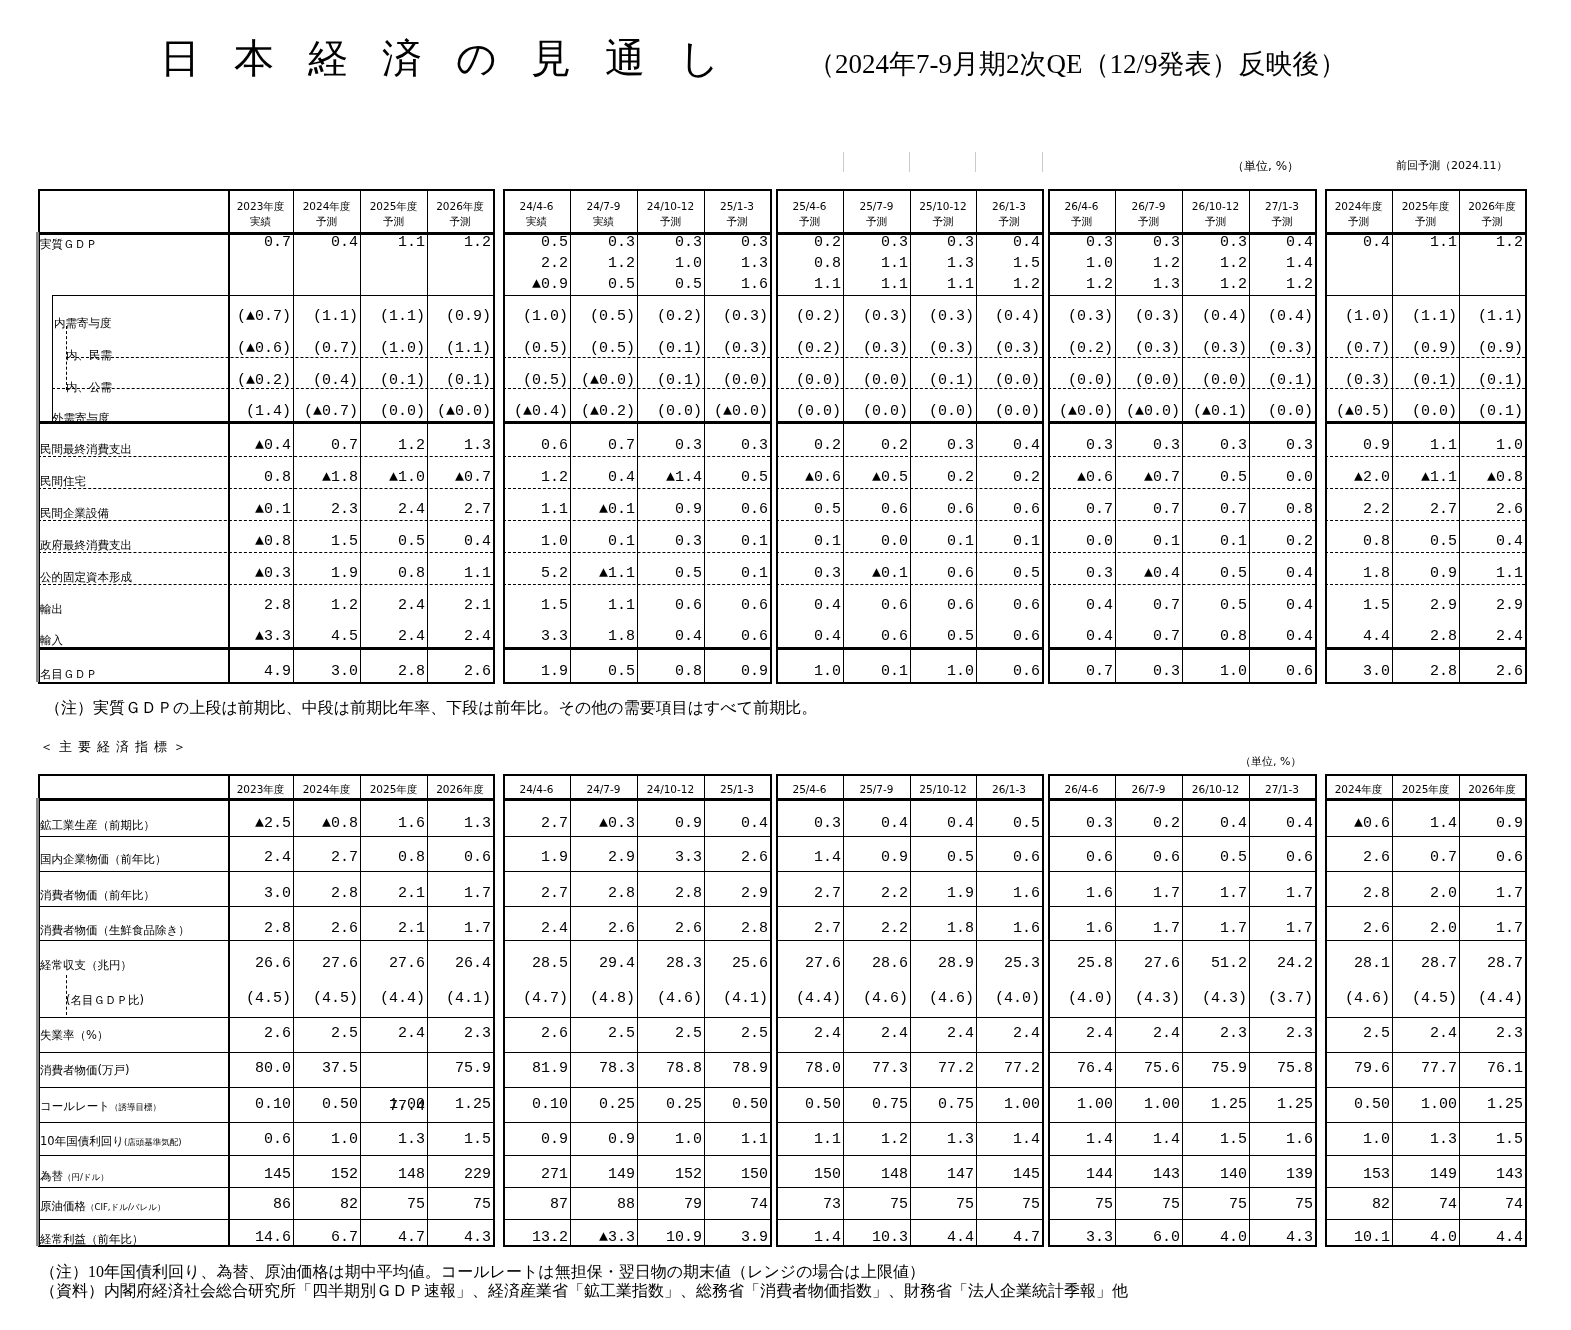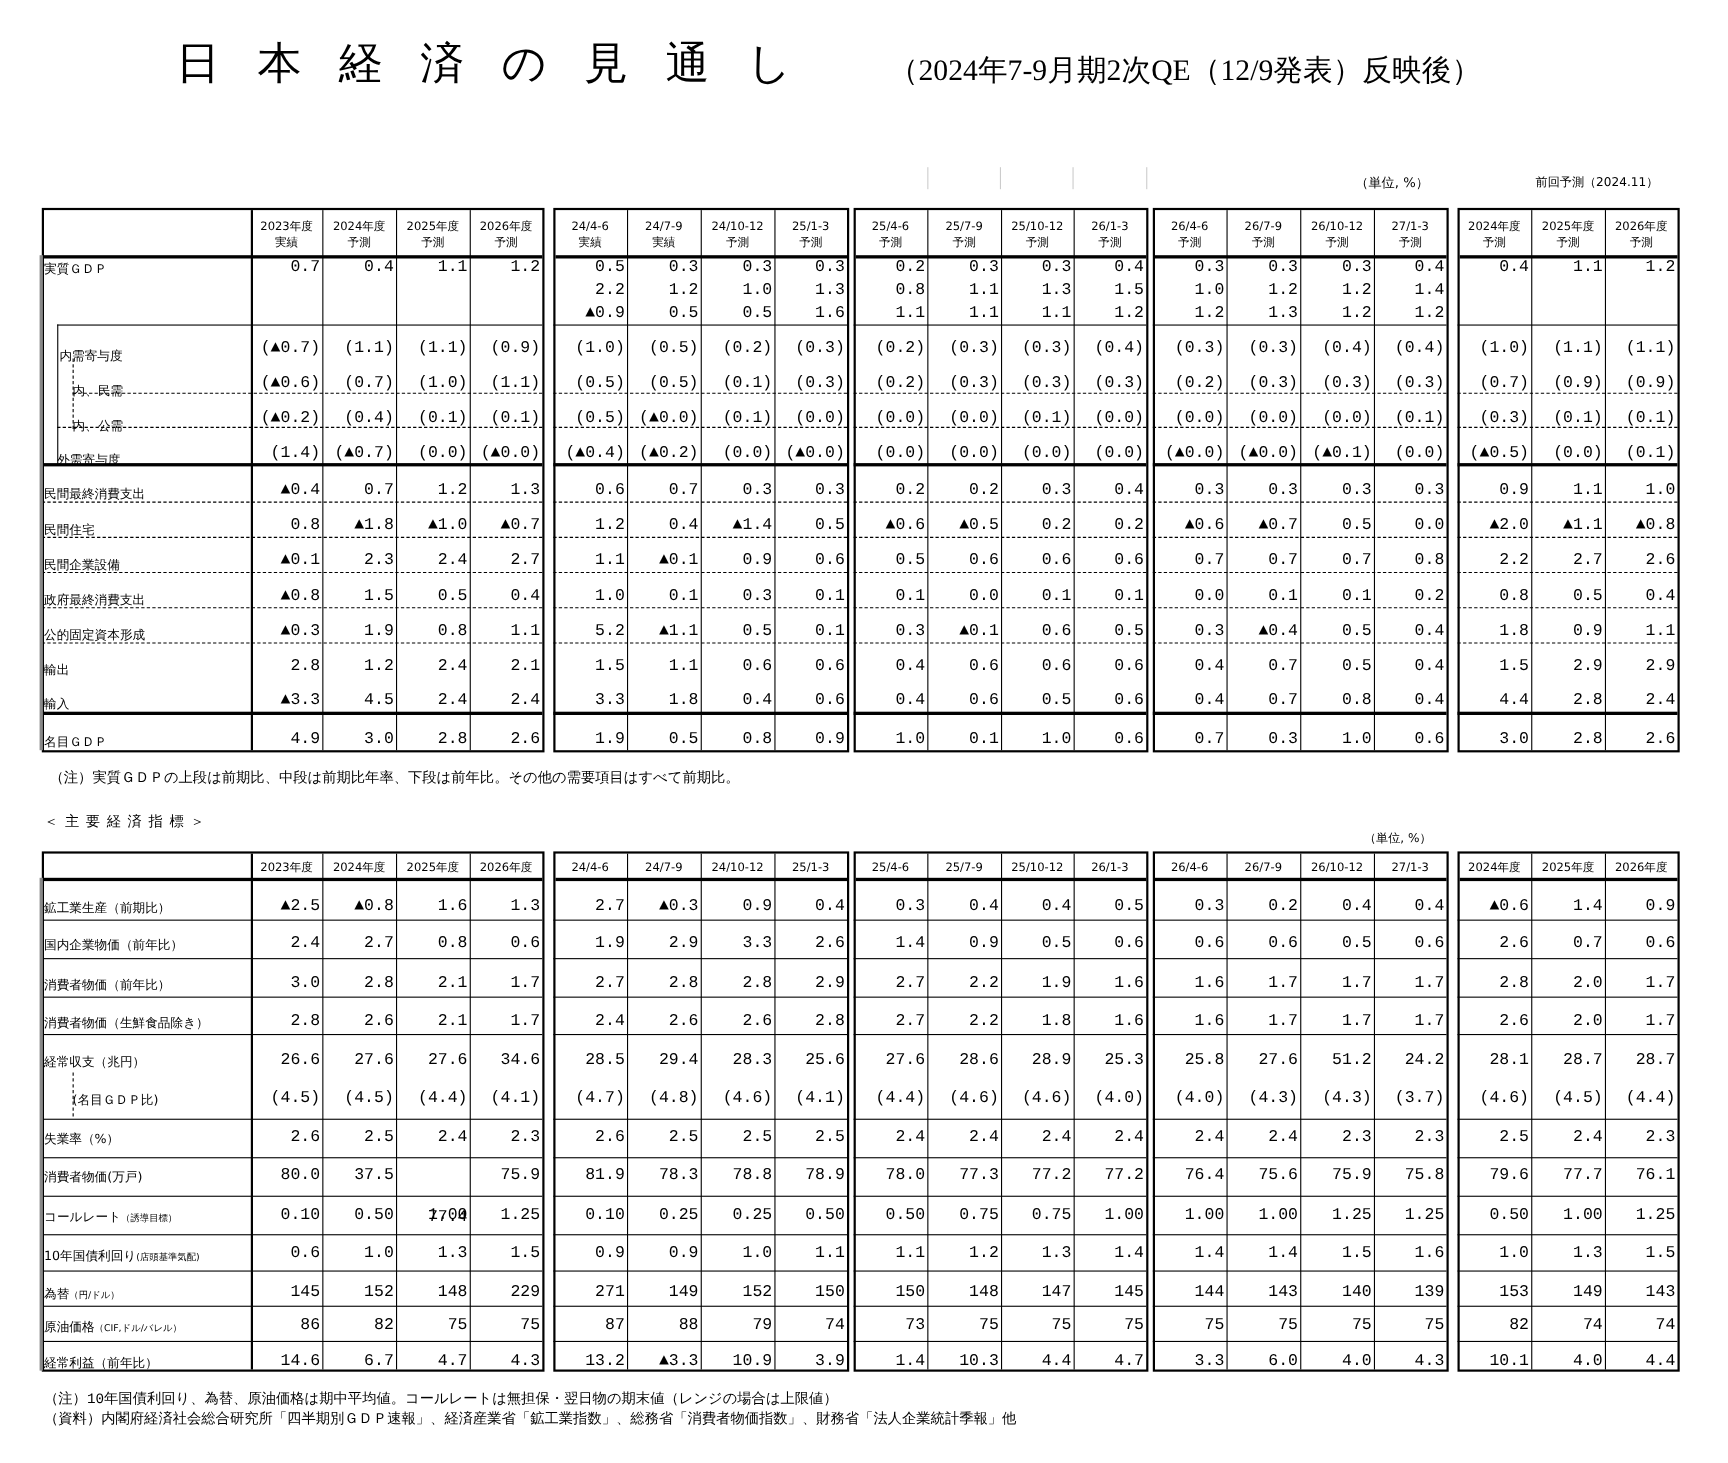--- a/index.html
+++ b/index.html
@@ -1,21 +1,21 @@
 <!DOCTYPE html>
 <html><head>
 <meta charset="utf-8">
 <style>
   html,body{margin:0;padding:0;background:#fff;}
   body{width:1571px;height:1330px;position:relative;font-family:"DejaVu Serif","Liberation Serif",serif;color:#000;overflow:hidden;}
   .abs{position:absolute;}
   .title{left:160px;top:30px;font-size:40px;letter-spacing:34px;font-family:"DejaVu Sans","Liberation Sans",sans-serif;white-space:nowrap;line-height:56px;}
   .subtitle{left:808px;top:44px;font-size:27px;font-family:"Liberation Serif",serif;white-space:nowrap;line-height:40px;letter-spacing:0;}
   .unit{font-size:12px;font-family:"DejaVu Sans",sans-serif;white-space:nowrap;}
-  .note{font-size:13px;font-family:Liberation Mono, monospace;white-space:nowrap;}
+  .note{font-size:16px;font-family:Liberation Serif, serif;white-space:nowrap;}
   .sect{font-size:13px;font-family:"DejaVu Sans",sans-serif;letter-spacing:6px;white-space:nowrap;}
   .tick{width:1px;height:20px;background:#ccc;top:152px;}
   .blk{position:absolute;border:2.5px solid #000;box-sizing:border-box;}
   .hdrline{position:absolute;left:0;right:0;height:2.5px;background:#000;}
   .vline{position:absolute;top:0;bottom:0;width:1px;background:#000;}
   .cell{position:absolute;text-align:right;font-family:"Liberation Mono","DejaVu Sans Mono",monospace;font-size:15px;letter-spacing:0px;white-space:nowrap;padding-right:2px;box-sizing:border-box;}
   .hcell{position:absolute;text-align:center;font-family:"DejaVu Sans",sans-serif;font-size:10.5px;line-height:15px;white-space:nowrap;}
   .lbl{position:absolute;font-family:"DejaVu Sans",sans-serif;font-size:11.5px;white-space:nowrap;}
   .lbl small{font-size:8.5px;}
   .dash{position:absolute;height:0;border-top:1px dashed #000;}
@@ -614,21 +614,21 @@
     <div class="cell" style="left: 1115px; width: 67px; top: 919px; line-height: 20px; height: 20px;">1.7</div>
     <div class="cell" style="left: 1182px; width: 67px; top: 919px; line-height: 20px; height: 20px;">1.7</div>
     <div class="cell" style="left: 1249px; width: 66px; top: 919px; line-height: 20px; height: 20px;">1.7</div>
     <div class="cell" style="left: 1325px; width: 67px; top: 919px; line-height: 20px; height: 20px;">2.6</div>
     <div class="cell" style="left: 1392px; width: 67px; top: 919px; line-height: 20px; height: 20px;">2.0</div>
     <div class="cell" style="left: 1459px; width: 66px; top: 919px; line-height: 20px; height: 20px;">1.7</div>
     <div class="lbl" style="left: 40px; top: 958px;">経常収支（兆円）</div>
     <div class="cell" style="left: 228px; width: 65px; top: 954px; line-height: 20px; height: 20px;">26.6</div>
     <div class="cell" style="left: 293px; width: 67px; top: 954px; line-height: 20px; height: 20px;">27.6</div>
     <div class="cell" style="left: 360px; width: 67px; top: 954px; line-height: 20px; height: 20px;">27.6</div>
-    <div class="cell" style="left: 427px; width: 66px; top: 954px; line-height: 20px; height: 20px;">34.6</div>
+    <div class="cell" style="left: 427px; width: 66px; top: 954px; line-height: 20px; height: 20px;">26.4</div>
     <div class="cell" style="left: 503px; width: 67px; top: 954px; line-height: 20px; height: 20px;">28.5</div>
     <div class="cell" style="left: 570px; width: 67px; top: 954px; line-height: 20px; height: 20px;">29.4</div>
     <div class="cell" style="left: 637px; width: 67px; top: 954px; line-height: 20px; height: 20px;">28.3</div>
     <div class="cell" style="left: 704px; width: 66px; top: 954px; line-height: 20px; height: 20px;">25.6</div>
     <div class="cell" style="left: 776px; width: 67px; top: 954px; line-height: 20px; height: 20px;">27.6</div>
     <div class="cell" style="left: 843px; width: 67px; top: 954px; line-height: 20px; height: 20px;">28.6</div>
     <div class="cell" style="left: 910px; width: 66px; top: 954px; line-height: 20px; height: 20px;">28.9</div>
     <div class="cell" style="left: 976px; width: 66px; top: 954px; line-height: 20px; height: 20px;">25.3</div>
     <div class="cell" style="left: 1048px; width: 67px; top: 954px; line-height: 20px; height: 20px;">25.8</div>
     <div class="cell" style="left: 1115px; width: 67px; top: 954px; line-height: 20px; height: 20px;">27.6</div>

